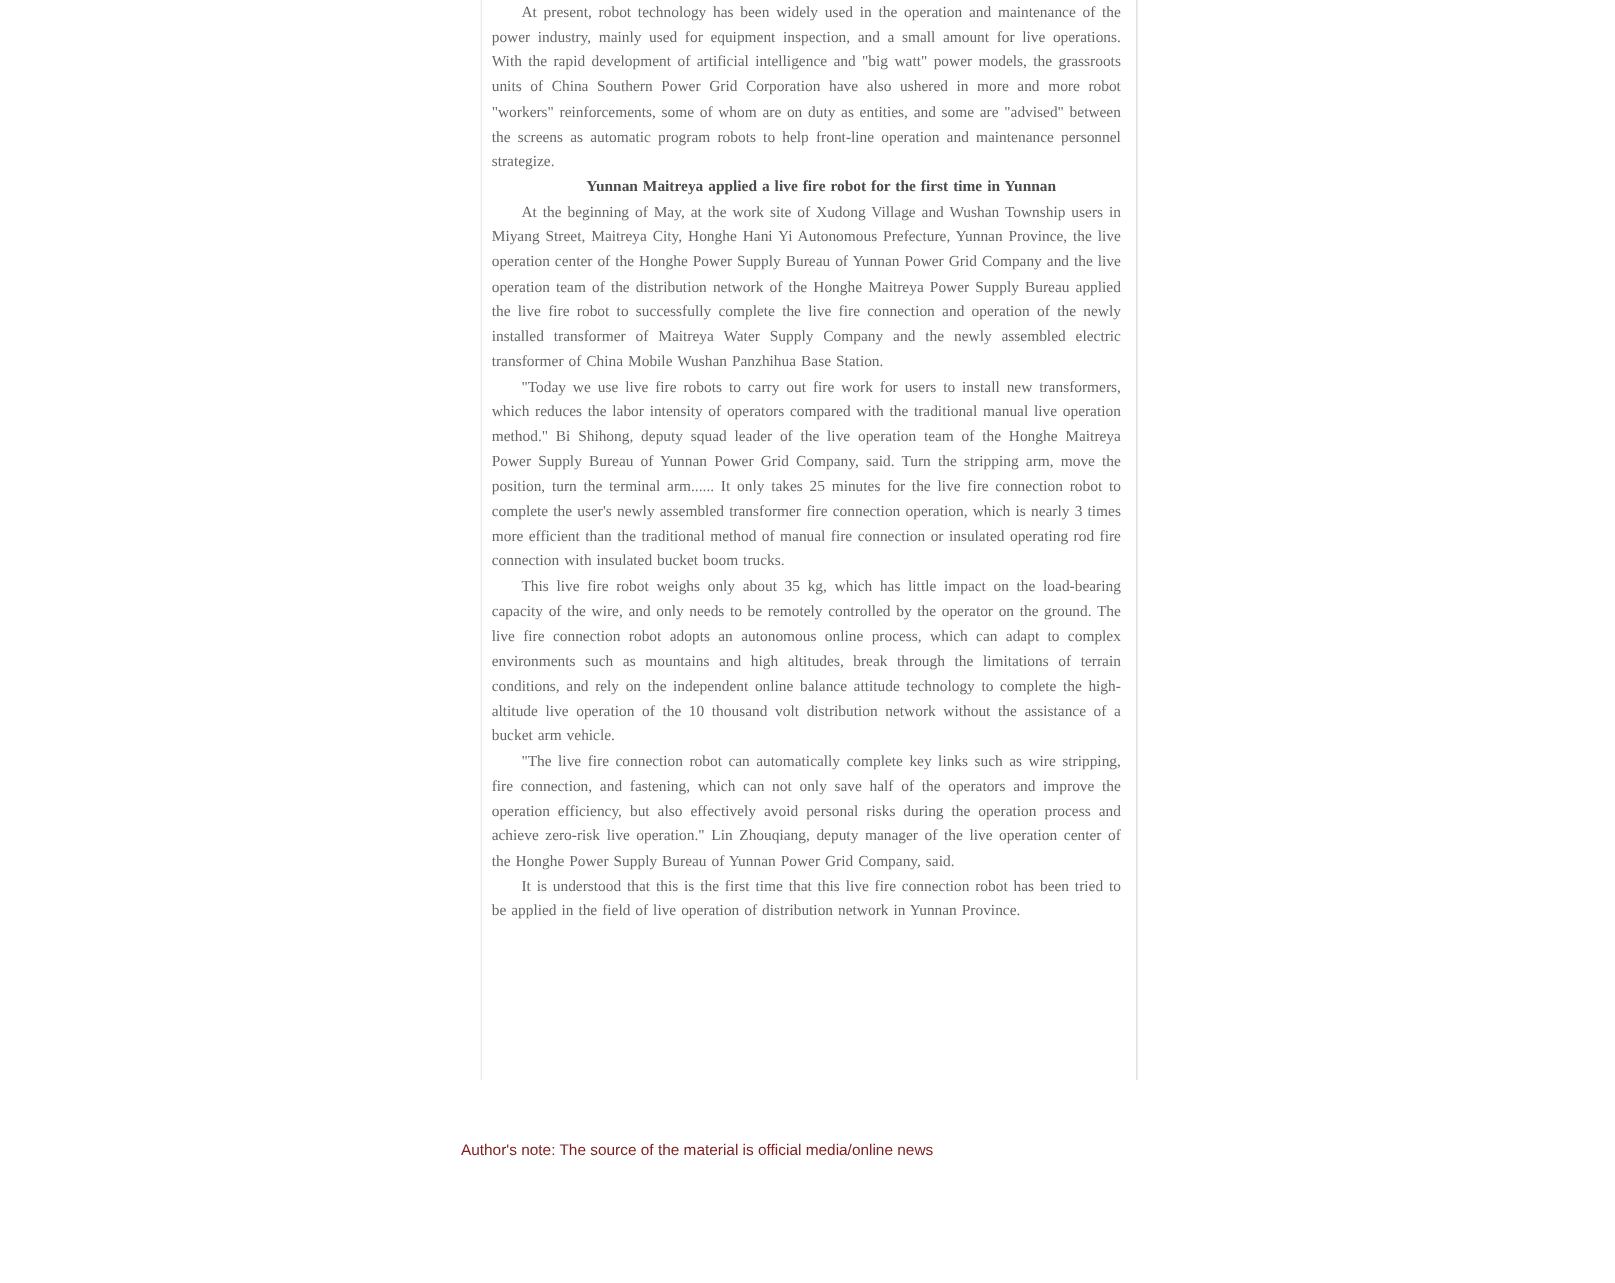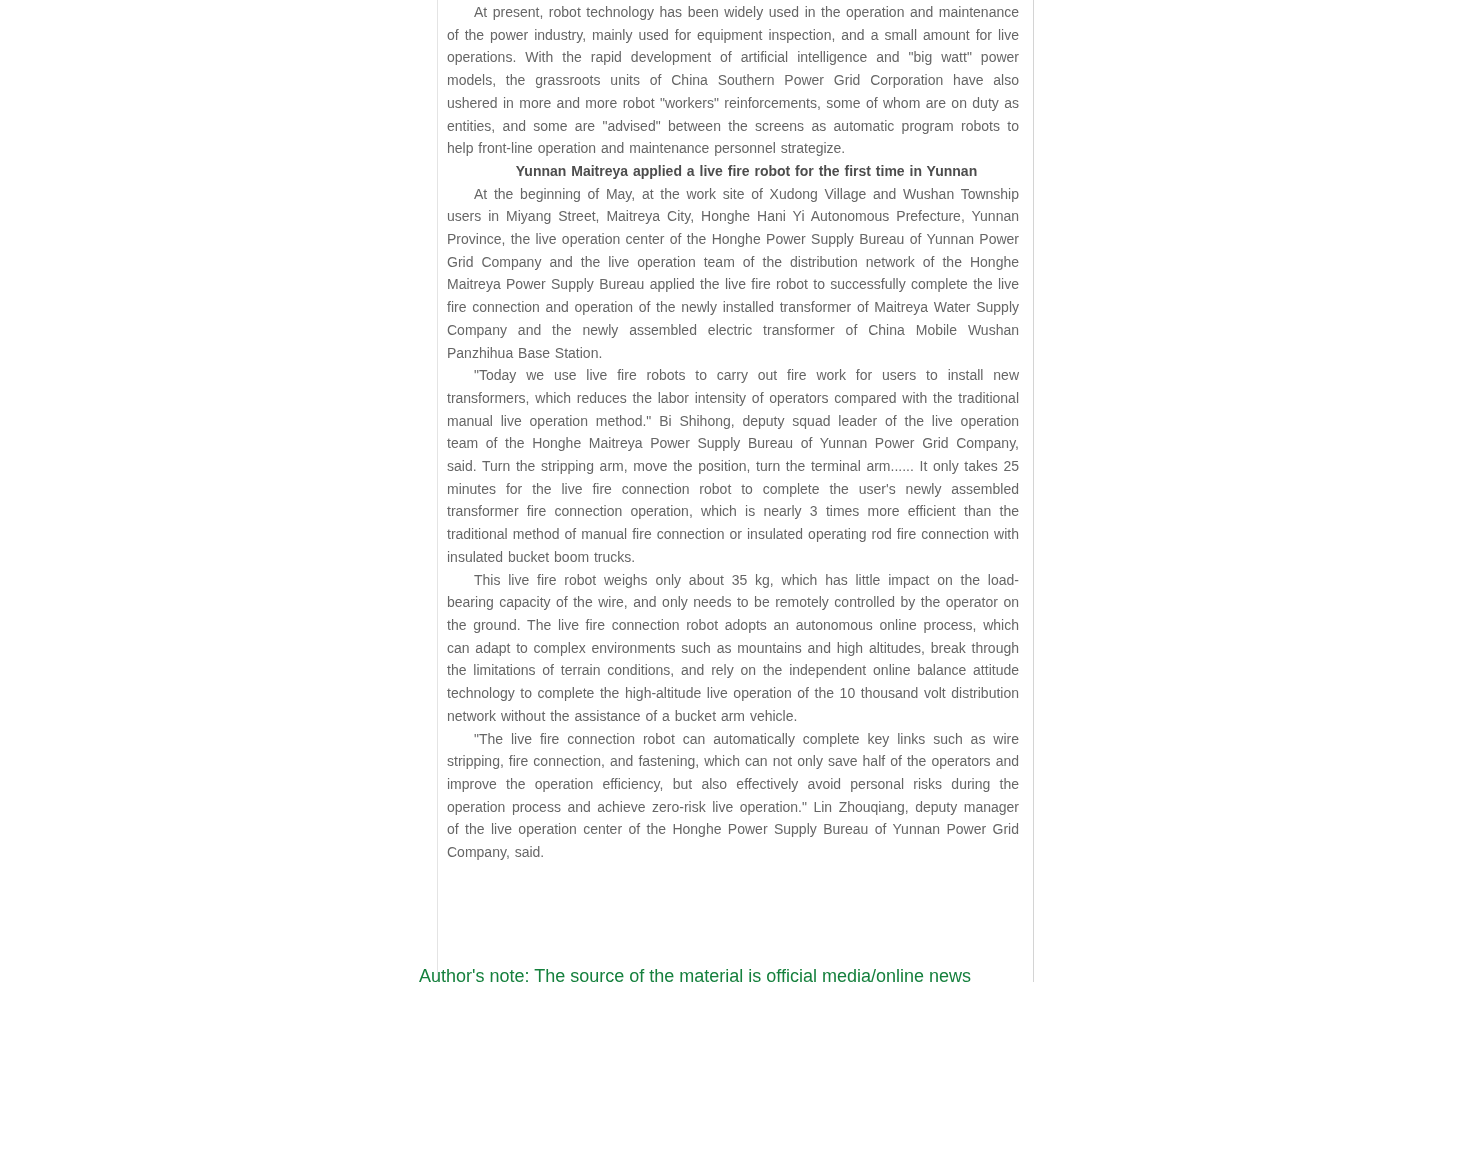--- a/index.html
+++ b/index.html
@@ -28,44 +28,46 @@
     background: #ffffff;
   }
   .article-page p {
     margin: 0;
     font-size: 14px;
     line-height: 22.7px;
     color: #666666;
     text-align: justify;
     text-indent: 27px;
     word-spacing: 1px;
+    font-family: Liberation Serif, serif;
   }
   .article-page p.heading {
     font-weight: bold;
     color: #4d4d4d;
     text-align: center;
   }
   .author-note {
     position: absolute;
     left: 419px;
-    top: 967px;
-    font-size: 18px;
+    top: 1036px;
+    font-size: 14px;
     line-height: 18px;
-    color: #15803d;
+    color: #7f1d1d;
   }
 </style>
 </head>
 <body>
 
 <div class="viewport">
 
   <div class="article-page">
     <p>At present, robot technology has been widely used in the operation and maintenance of the power industry, mainly used for equipment inspection, and a small amount for live operations. With the rapid development of artificial intelligence and "big watt" power models, the grassroots units of China Southern Power Grid Corporation have also ushered in more and more robot "workers" reinforcements, some of whom are on duty as entities, and some are "advised" between the screens as automatic program robots to help front-line operation and maintenance personnel strategize.</p>
     <p class="heading">Yunnan Maitreya applied a live fire robot for the first time in Yunnan</p>
     <p>At the beginning of May, at the work site of Xudong Village and Wushan Township users in Miyang Street, Maitreya City, Honghe Hani Yi Autonomous Prefecture, Yunnan Province, the live operation center of the Honghe Power Supply Bureau of Yunnan Power Grid Company and the live operation team of the distribution network of the Honghe Maitreya Power Supply Bureau applied the live fire robot to successfully complete the live fire connection and operation of the newly installed transformer of Maitreya Water Supply Company and the newly assembled electric transformer of China Mobile Wushan Panzhihua Base Station.</p>
     <p>"Today we use live fire robots to carry out fire work for users to install new transformers, which reduces the labor intensity of operators compared with the traditional manual live operation method." Bi Shihong, deputy squad leader of the live operation team of the Honghe Maitreya Power Supply Bureau of Yunnan Power Grid Company, said. Turn the stripping arm, move the position, turn the terminal arm...... It only takes 25 minutes for the live fire connection robot to complete the user's newly assembled transformer fire connection operation, which is nearly 3 times more efficient than the traditional method of manual fire connection or insulated operating rod fire connection with insulated bucket boom trucks.</p>
     <p>This live fire robot weighs only about 35 kg, which has little impact on the load-bearing capacity of the wire, and only needs to be remotely controlled by the operator on the ground. The live fire connection robot adopts an autonomous online process, which can adapt to complex environments such as mountains and high altitudes, break through the limitations of terrain conditions, and rely on the independent online balance attitude technology to complete the high-altitude live operation of the 10 thousand volt distribution network without the assistance of a bucket arm vehicle.</p>
     <p>"The live fire connection robot can automatically complete key links such as wire stripping, fire connection, and fastening, which can not only save half of the operators and improve the operation efficiency, but also effectively avoid personal risks during the operation process and achieve zero-risk live operation." Lin Zhouqiang, deputy manager of the live operation center of the Honghe Power Supply Bureau of Yunnan Power Grid Company, said.</p>
+    <p>It is understood that this is the first time that this live fire connection robot has been tried to be applied in the field of live operation of distribution network in Yunnan Province.</p>
   </div>
 
   <div class="author-note">Author's note: The source of the material is official media/online news</div>
 
 </div>
 
 </body></html>

